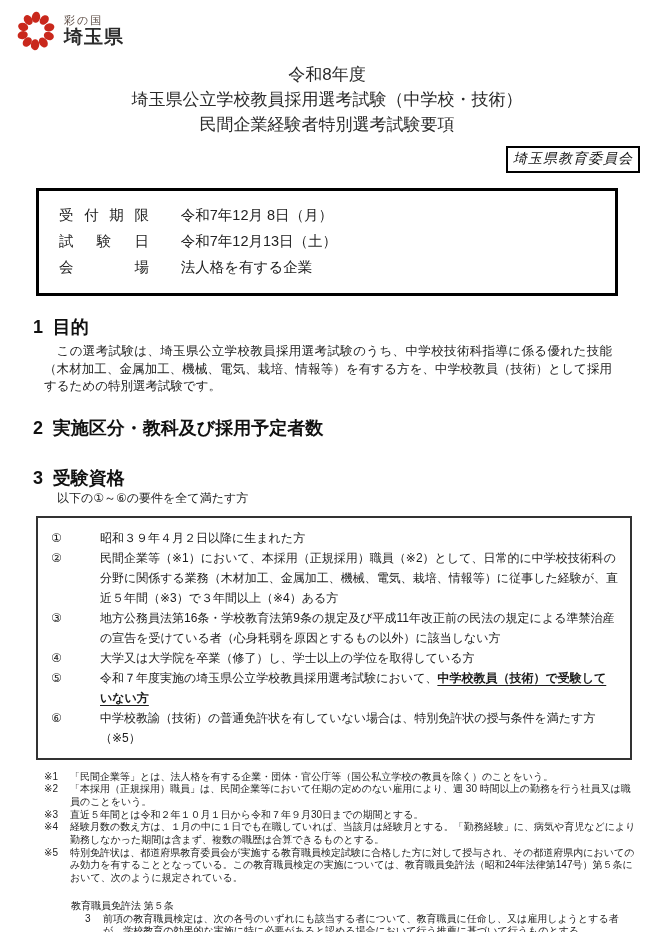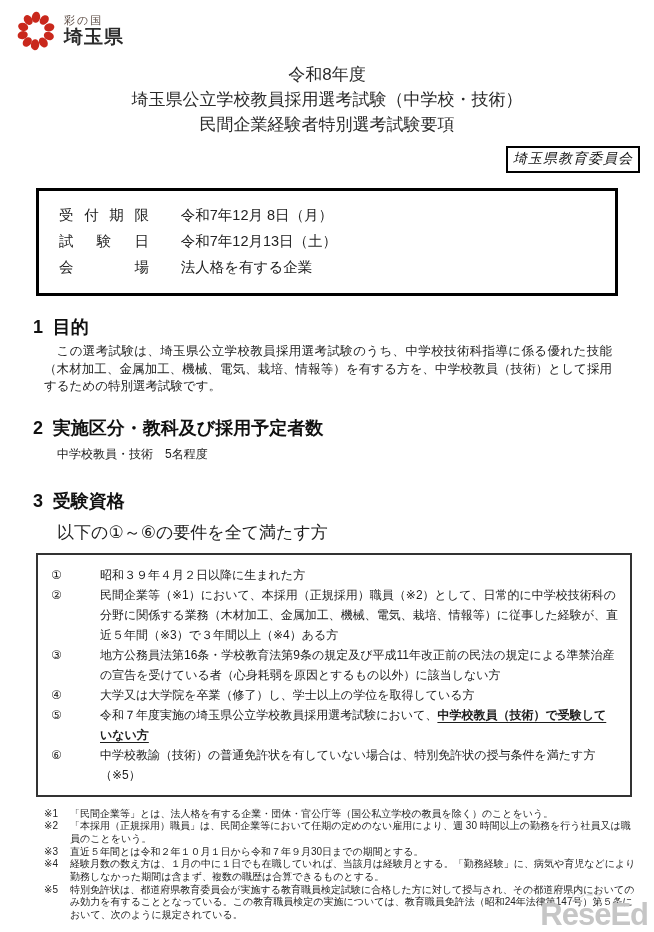--- a/index.html
+++ b/index.html
@@ -34,21 +34,21 @@
   .sum-value{margin-left:2.2em;}
   
   .section{margin-left:19px;margin-right:10px;}
   .sec-heading{font-size:18px;font-weight:bold;color:#111;}
   .sec-heading .sec-num{display:inline-block;width:1.1em;}
   .sec1{margin-top:19px;}
   .sec-body{font-size:12.5px;line-height:17.5px;margin:4px 18px 0 11px;text-indent:1em;text-align:justify;}
   .sec2{margin-top:20px;}
   .sec2-line{font-size:12px;margin:6px 0 0 24px;}
   .sec3{margin-top:26px;}
-  .sec3-intro{font-size:17px;margin:8px 0 0 24px;}
+  .sec3-intro{font-size:12px;margin:0 0 0 24px;}
   
   .req-box{
     margin:9px 8px 0 22px;
     border:2px solid #333;
     padding:10px 12px 10px 13px;
     font-size:12px;line-height:20px;color:#1c1c1c;
   }
   .req-item{display:flex;}
   .req-marker{flex:0 0 1.5em;margin-right:7px;}
   .req-text{flex:1 1 auto;padding-left:24px;}
@@ -118,21 +118,20 @@
     <div class="sec-heading">
       <span class="sec-num">1</span><span>目的</span>
     </div>
     <div class="sec-body">この選考試験は、埼玉県公立学校教員採用選考試験のうち、中学校技術科指導に係る優れた技能（木材加工、金属加工、機械、電気、栽培、情報等）を有する方を、中学校教員（技術）として採用するための特別選考試験です。</div>
   </div>
 
   <div class="section sec2">
     <div class="sec-heading">
       <span class="sec-num">2</span><span>実施区分・教科及び採用予定者数</span>
     </div>
-    <div class="sec2-line">中学校教員・技術　5名程度</div>
   </div>
 
   <div class="section sec3">
     <div class="sec-heading">
       <span class="sec-num">3</span><span>受験資格</span>
     </div>
     <div class="sec3-intro">以下の①～⑥の要件を全て満たす方</div>
   </div>
 
   <div class="req-box">
@@ -184,18 +183,14 @@
       <span class="note-text">特別免許状は、都道府県教育委員会が実施する教育職員検定試験に合格した方に対して授与され、その都道府県内においてのみ効力を有することとなっている。この教育職員検定の実施については、教育職員免許法（昭和24年法律第147号）第５条において、次のように規定されている。</span>
     </div>
     <div class="law-title">教育職員免許法 第５条</div>
     <div class="law-item">
       <span class="law-num">3</span>
       <span class="note-text">前項の教育職員検定は、次の各号のいずれにも該当する者について、教育職員に任命し、又は雇用しようとする者が、学校教育の効果的な実施に特に必要があると認める場合において行う推薦に基づいて行うものとする。</span>
     </div>
 
   </div>
 
-  <div class="watermark" style="color:#c6c6c6;">
-    <span class="wm-small">リシード</span>
-    <span class="wm-large">ReseEd</span>
-  </div>
 
 </div>
 
 </body></html>

